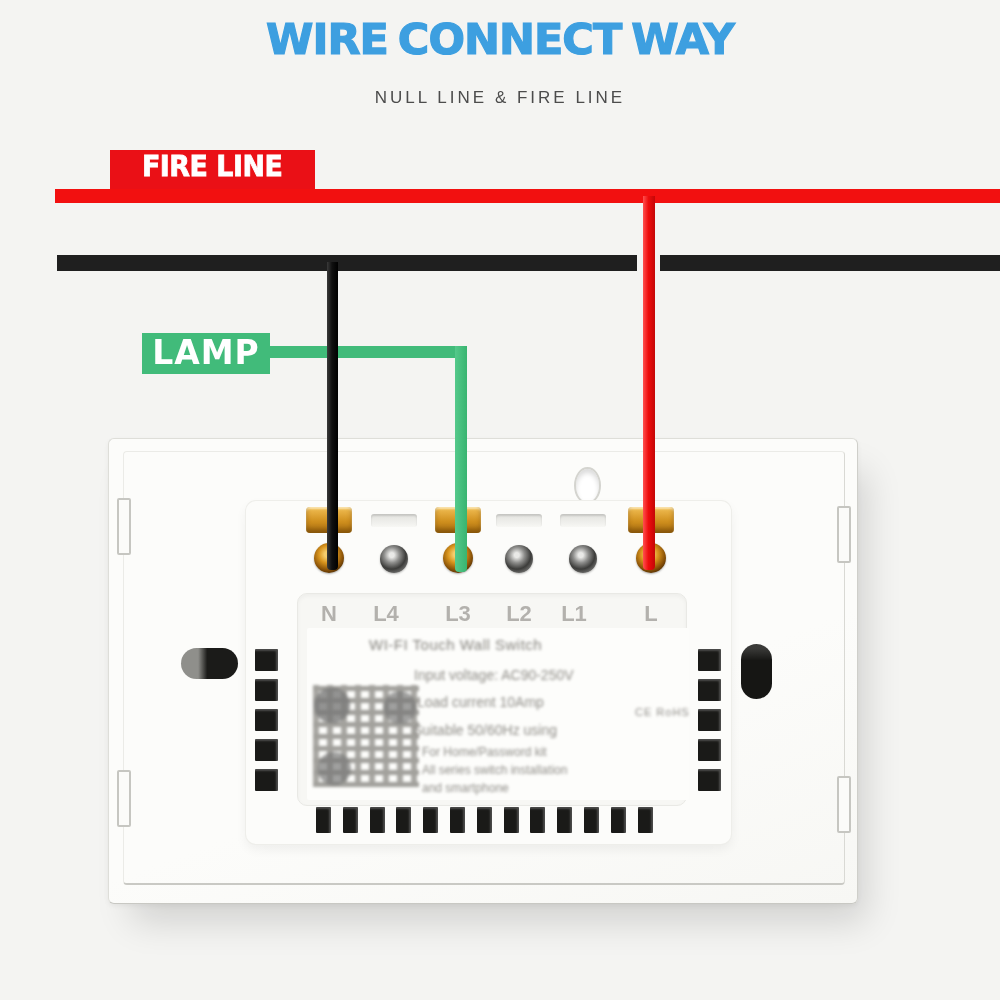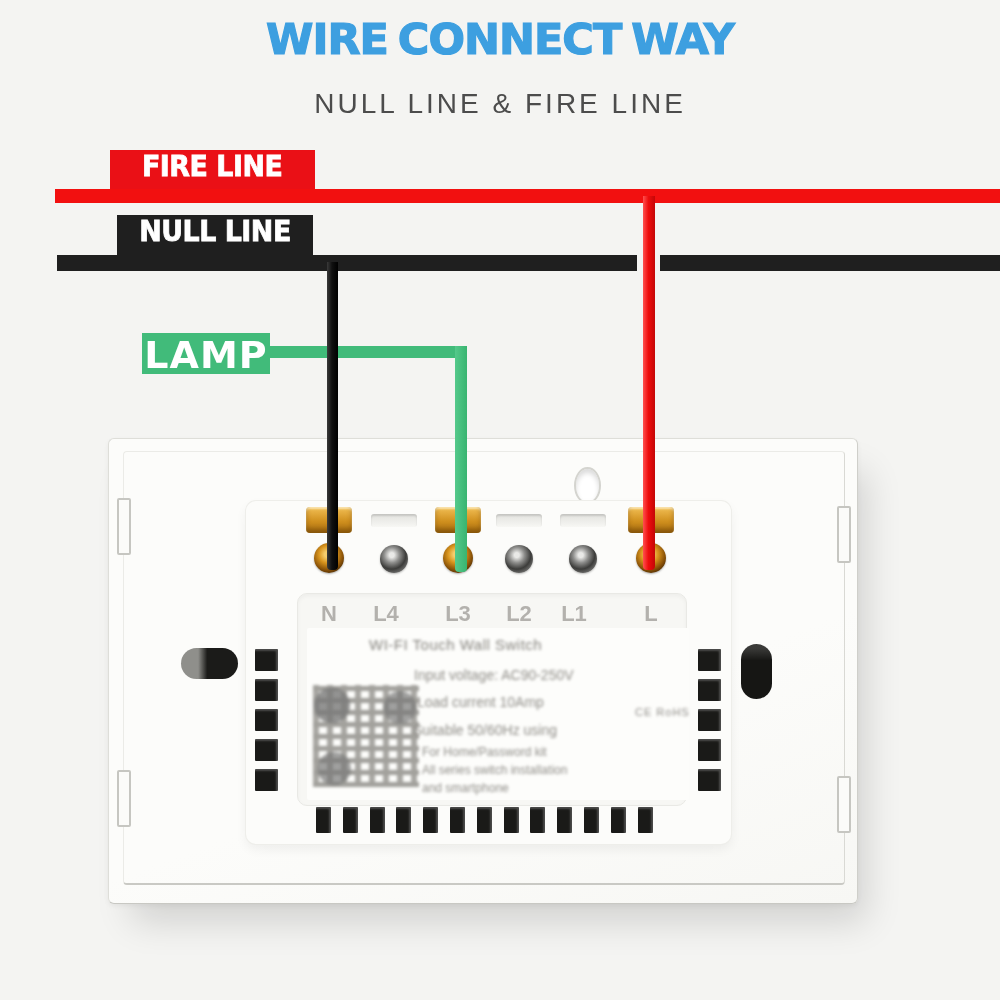--- a/index.html
+++ b/index.html
@@ -10,35 +10,35 @@
 
   
   .title{
     left:0; right:0; top:14px; text-align:center;
     font-family:"DejaVu Sans", sans-serif;
     font-size:43px; font-weight:900; letter-spacing:-1px; word-spacing:-4px;
     color:#3d9fe0; -webkit-text-stroke:1.2px #3d9fe0;
   }
   .subtitle{
     left:0; right:0; top:88px; text-align:center;
-    font-size:28px; letter-spacing:3px; color:#4c4c4c;
+    font-size:17px; letter-spacing:3px; color:#4c4c4c;
   }
 
   
   .tagbox{ display:flex; justify-content:center; color:#fff;
     font-family:"DejaVu Sans", sans-serif; }
   .tag-heavy{ font-size:28px; font-weight:900; letter-spacing:-0.5px; transform:scaleX(.96); -webkit-text-stroke:.8px #fff; }
   .fire-box{ left:110px; top:150px; width:205px; height:39px; background:#ea1016; }
   .red-line{ left:55px; top:189px; width:945px; height:14px; background:#f21010; }
   .null-box{ left:117px; top:215px; width:196px; height:40px; background:#1f1f1f; }
   .black-line{ top:255px; height:16px; background:#1f1f1f; }
   .black-line.seg1{ left:57px; width:580px; }
   .black-line.seg2{ left:660px; width:340px; }
   .lamp-box{ left:142px; top:333px; width:128px; height:41px; background:#41bb7a; }
-  .lamp-box span{ font-size:38px; font-weight:600; letter-spacing:1px; -webkit-text-stroke:0; }
+  .lamp-box span{ font-size:33px; font-weight:600; letter-spacing:1px; -webkit-text-stroke:0; }
 
   .green-h{ left:270px; top:346px; width:197px; height:12px; background:#41bb7a; }
   .green-v{ left:455px; top:346px; width:12px; height:226px; background:linear-gradient(90deg,#55c98b,#38b470); border-radius:0 0 4px 4px; }
   .black-wire{ left:327px; top:262px; width:11px; height:308px; background:linear-gradient(90deg,#3a3a3a,#101010 45%,#000); border-radius:0 0 4px 4px; }
   .red-wire{ left:643px; top:196px; width:12px; height:374px; background:linear-gradient(90deg,#ff5050,#ee0d0d 45%,#c40707); border-radius:0 0 4px 4px; }
 
   
   .plate{
     left:108px; top:438px; width:750px; height:466px;
     background:linear-gradient(160deg,#fcfcfa 60%,#f7f7f4);
@@ -203,23 +203,20 @@
     </div>
   </div>
 
   <div class="abs red-line"></div>
   <div class="abs tagbox fire-box">
     <span class="tag-heavy">FIRE LINE</span>
   </div>
 
   <div class="abs black-line seg1"></div>
   <div class="abs black-line seg2"></div>
-  <div class="abs tagbox null-box">
-    <span class="tag-heavy">NULL LINE</span>
-  </div>
 
   <div class="abs green-h"></div>
   <div class="abs green-v"></div>
   <div class="abs tagbox lamp-box">
     <span>LAMP</span>
   </div>
 
   <div class="abs black-wire"></div>
   <div class="abs red-wire"></div>
 

